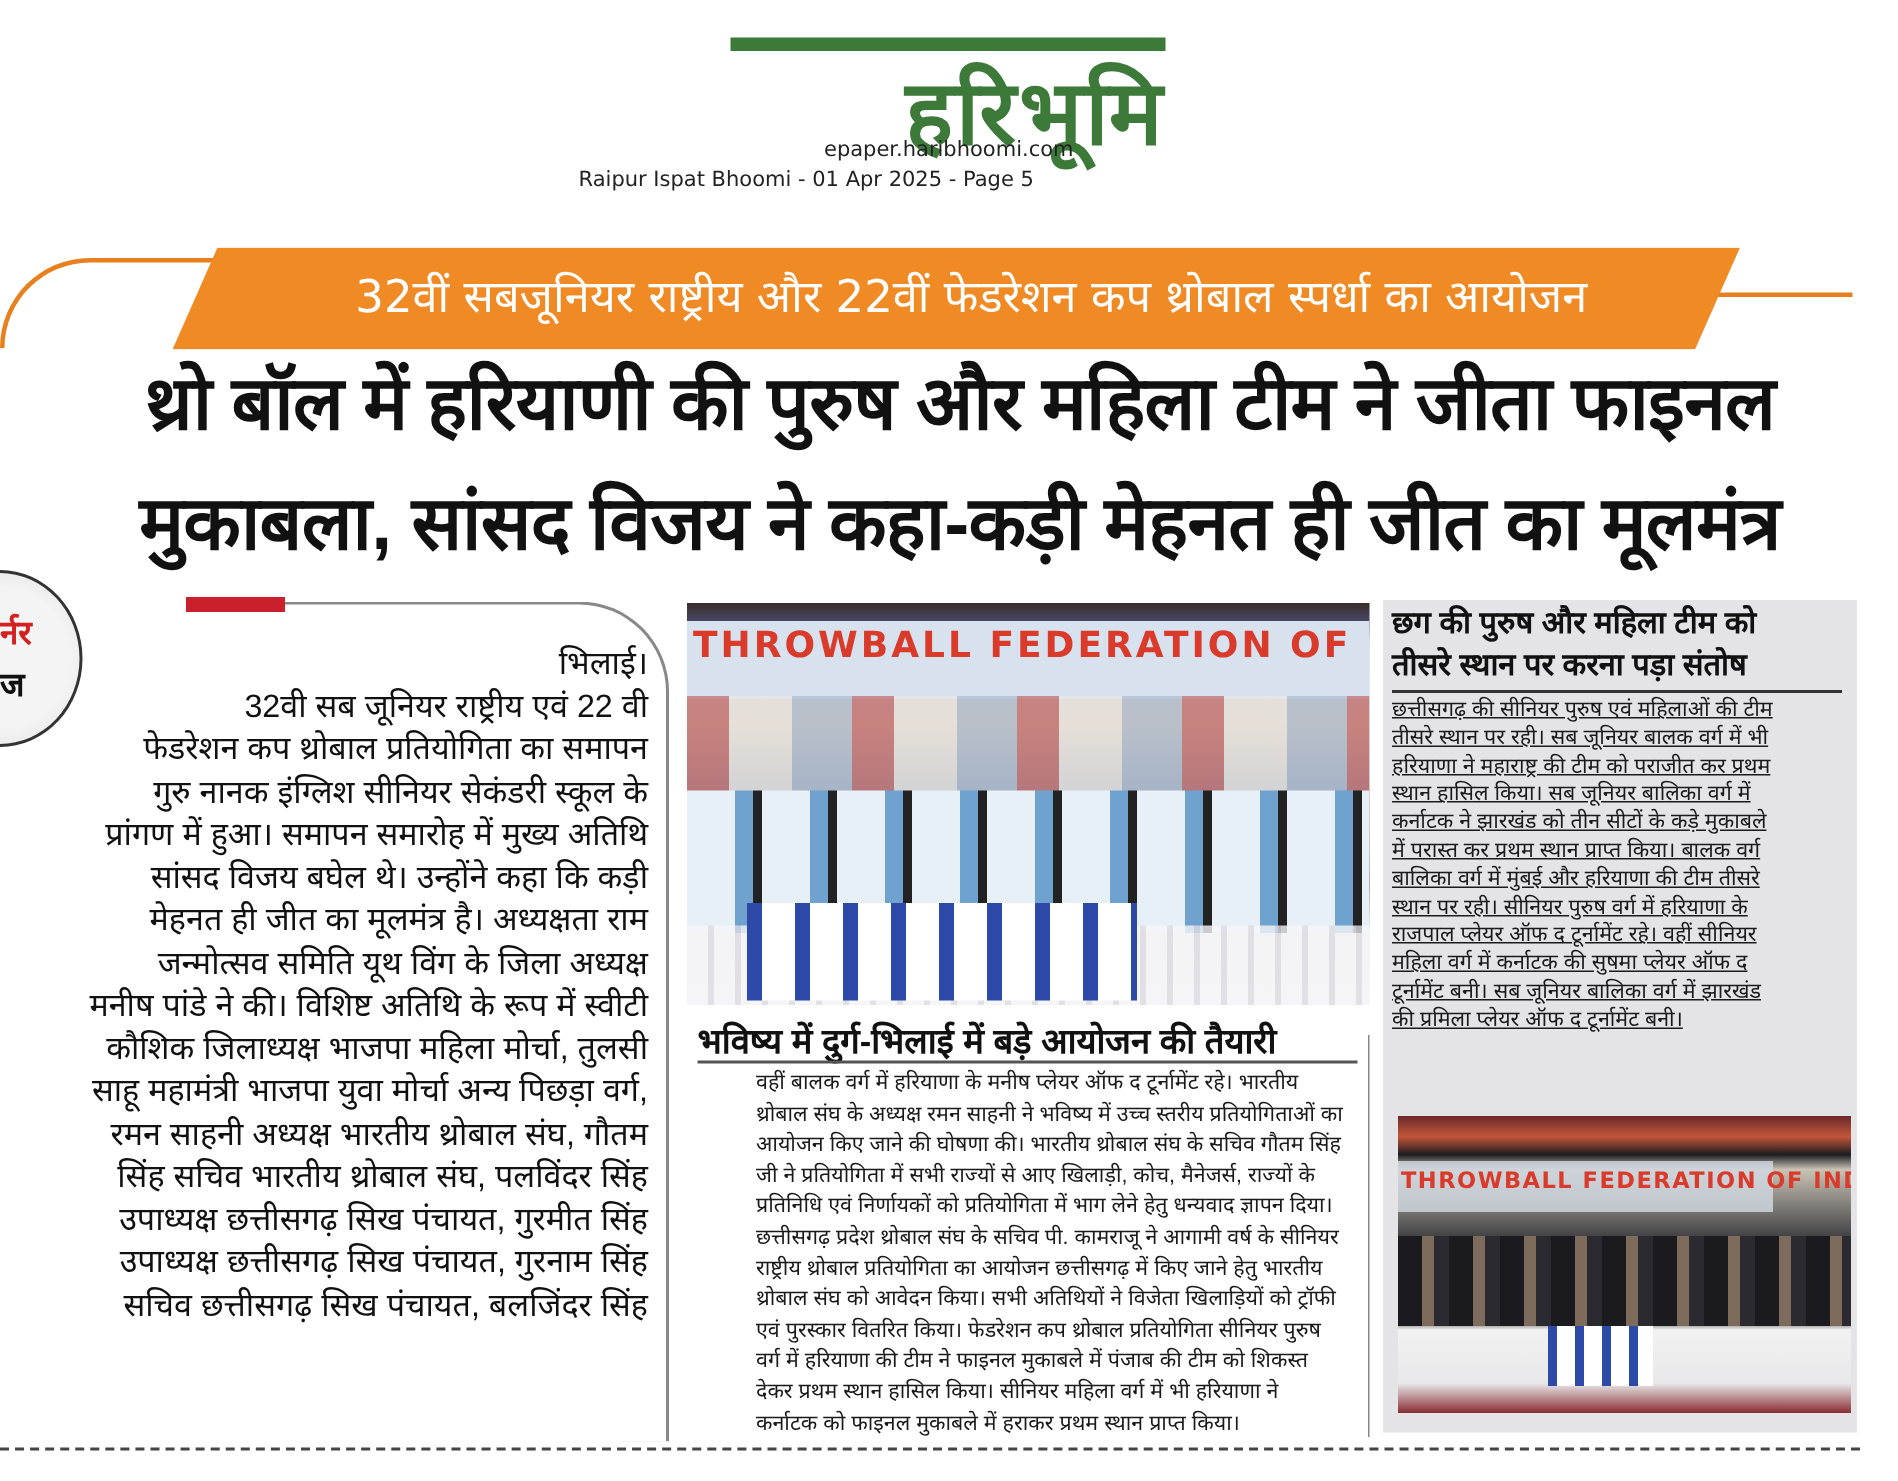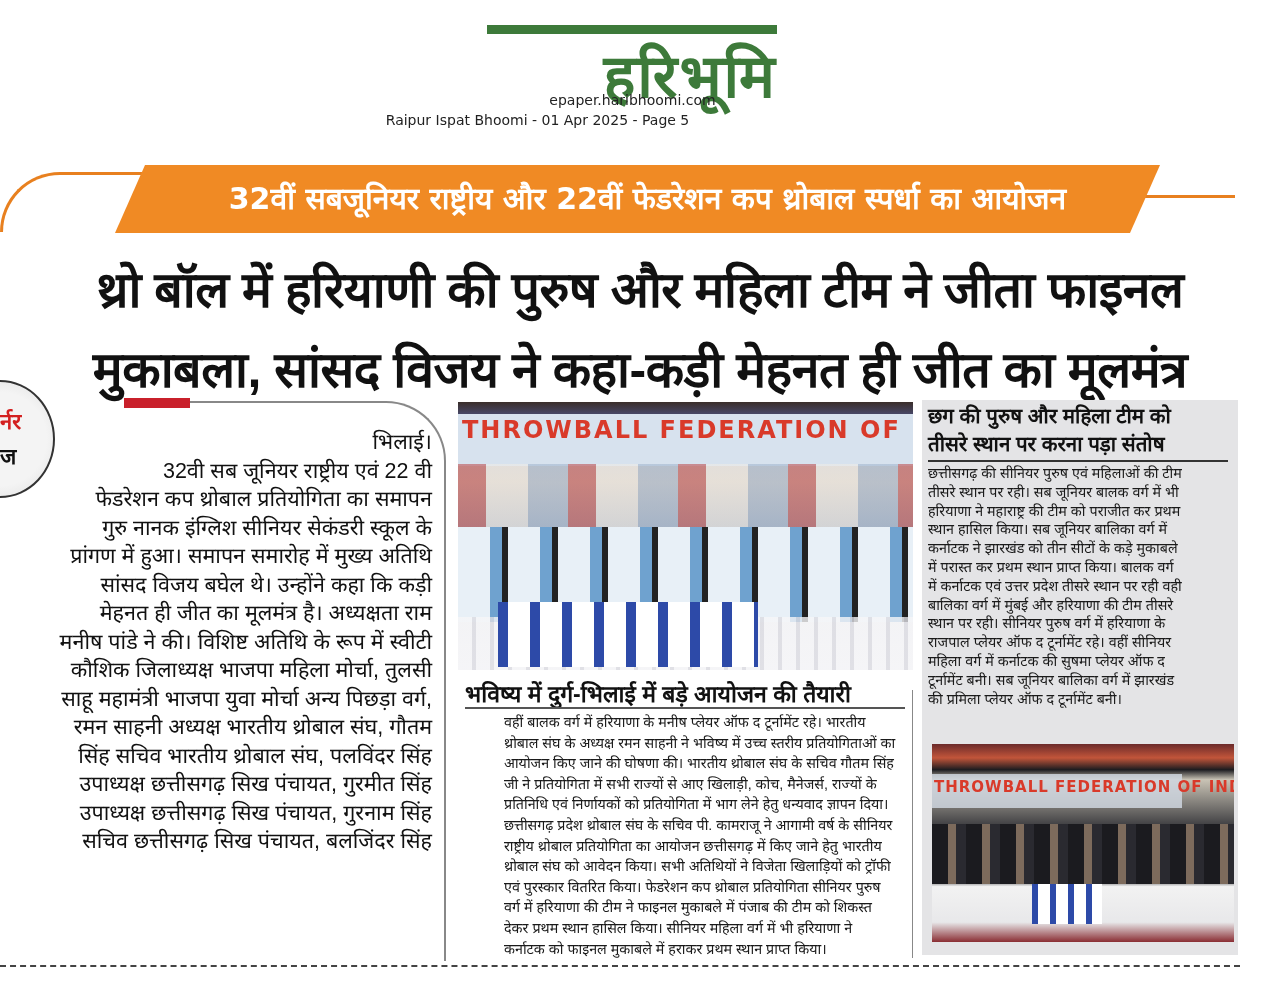--- a/index.html
+++ b/index.html
@@ -13,23 +13,23 @@
   .logo-bar { position: absolute; left: 487px; top: 25px; width: 290px; height: 9px; background: #3d7a3a; }
   .site-url { position: absolute; left: 0; width: 1265px; top: 92px; font-size: 14px; color: #222; text-align: center; }
   .edition { position: absolute; left: 0; width: 1075px; top: 112px; font-size: 14px; color: #222; text-align: center; }
 
   
   .kicker-line-left { position: absolute; left: 0; top: 172px; width: 150px; height: 60px;
           border-top: 3px solid #e8801f; border-left: 3px solid #e8801f; border-top-left-radius: 80px; }
   .kicker-line-right { position: absolute; left: 1145px; top: 195px; width: 90px; height: 3px; background: #e8801f; }
   .kicker { position: absolute; left: 115px; top: 165px; width: 1045px; height: 68px; background: #f08a24;
             clip-path: polygon(30px 0, 100% 0, calc(100% - 30px) 100%, 0 100%);
-            color: #ffffff; font-size: 30px; font-weight: bold; line-height: 68px; text-align: center; padding-left: 20px; }
+            color: #ffffff; font-size: 30px; font-weight: normal; line-height: 68px; text-align: center; padding-left: 20px; }
 
-  .headline { position: absolute; left: 40px; top: 250px; width: 1200px; font-family: "Liberation Sans", sans-serif;
+  .headline { position: absolute; left: 40px; top: 229px; width: 1200px; font-family: "Liberation Sans", sans-serif;
               font-size: 50px; line-height: 80px; color: #111; text-align: center; letter-spacing: -0.5px; }
   .headline div { white-space: nowrap; }
 
   
   .badge { position: absolute; left: -55px; top: 380px; width: 110px; height: 118px; border-radius: 50%;
            border: 2px solid #333; background: radial-gradient(circle, #f4f4f4 60%, #dcdcdc 100%); }
   .badge-top { position: absolute; left: 0; top: 405px; font-size: 22px; font-weight: bold; color: #d32020; }
   .badge-bottom { position: absolute; left: 0; top: 440px; font-size: 22px; font-weight: bold; color: #111; }
 
   
@@ -64,21 +64,21 @@
   .mid-col .line { white-space: nowrap; }
   .col-divider-mid { position: absolute; left: 912px; top: 690px; width: 1px; height: 268px; background: #888; }
 
   
   .sidebar { position: absolute; left: 922px; top: 400px; width: 316px; height: 555px; background: #e4e4e6; }
   .sb-head { position: absolute; left: 928px; top: 402px; width: 300px; font-family: "Liberation Sans", sans-serif;
              font-weight: bold; font-size: 20.5px; line-height: 28px; color: #111; white-space: nowrap; }
   .sb-rule { position: absolute; left: 928px; top: 460px; width: 300px; height: 1.5px; background: #333; }
   .sb-body { position: absolute; left: 928px; top: 464px; width: 305px; font-family: "Liberation Sans", sans-serif;
              font-size: 14.3px; line-height: 18.8px; color: #1a1a1a; }
-  .sb-body .line { white-space: nowrap; }
+  .sb-body .line { white-space: nowrap; text-decoration: underline; }
   .photo2 { position: absolute; left: 932px; top: 744px; width: 302px; height: 198px; overflow: hidden;
             background: linear-gradient(180deg, #6b2a2a 0%, #c2553a 7%, #1c1c20 13%, #c9c3b5 18%, #3a3a3e 42%, #2a2a2c 68%, #f2f2f2 72%, #e8e8ea 90%, #8a2d33 100%); }
   .banner2 { position: absolute; left: 0; top: 30px; width: 250px; height: 34px; background: #cfd6df; opacity: 0.85; }
   .banner2-text { position: absolute; left: 2px; top: 34px; font-weight: bold; font-size: 15px; color: #d93a2a; letter-spacing: 1px; white-space: nowrap; }
   .team2 { position: absolute; left: 0; top: 80px; width: 100%; height: 60px;
            background: repeating-linear-gradient(90deg, #1b1b1f 0 16px, #7d6b5c 16px 24px, #2a2a30 24px 34px); }
   .trophy2 { position: absolute; left: 100px; top: 140px; width: 70px; height: 40px;
              background: repeating-linear-gradient(90deg, #2d4aa8 0 6px, #ffffff 6px 18px); }
 
   .dash-rule { position: absolute; left: 0; top: 965px; width: 1240px; height: 0; border-top: 2px dashed #444; }
@@ -109,20 +109,21 @@
 <div class="red-bar"></div>
 <div class="col-frame"></div>
 <article class="left-col">
   <div class="line dateline">भिलाई।</div>
   <div class="line">32वी सब जूनियर राष्ट्रीय एवं 22 वी</div>
   <div class="line">फेडरेशन कप थ्रोबाल प्रतियोगिता का समापन</div>
   <div class="line">गुरु नानक इंग्लिश सीनियर सेकंडरी स्कूल के</div>
   <div class="line">प्रांगण में हुआ। समापन समारोह में मुख्य अतिथि</div>
   <div class="line">सांसद विजय बघेल थे। उन्होंने कहा कि कड़ी</div>
   <div class="line">मेहनत ही जीत का मूलमंत्र है। अध्यक्षता राम</div>
+  <div class="line">जन्मोत्सव समिति यूथ विंग के जिला अध्यक्ष</div>
   <div class="line">मनीष पांडे ने की। विशिष्ट अतिथि के रूप में स्वीटी</div>
   <div class="line">कौशिक जिलाध्यक्ष भाजपा महिला मोर्चा, तुलसी</div>
   <div class="line">साहू महामंत्री भाजपा युवा मोर्चा अन्य पिछड़ा वर्ग,</div>
   <div class="line">रमन साहनी अध्यक्ष भारतीय थ्रोबाल संघ, गौतम</div>
   <div class="line">सिंह सचिव भारतीय थ्रोबाल संघ, पलविंदर सिंह</div>
   <div class="line">उपाध्यक्ष छत्तीसगढ़ सिख पंचायत, गुरमीत सिंह</div>
   <div class="line">उपाध्यक्ष छत्तीसगढ़ सिख पंचायत, गुरनाम सिंह</div>
   <div class="line">सचिव छत्तीसगढ़ सिख पंचायत, बलजिंदर सिंह</div>
 </article>
 
@@ -159,21 +160,20 @@
   <div>तीसरे स्थान पर करना पड़ा संतोष</div>
 </h3>
 <div class="sb-rule"></div>
 <div class="sb-body">
   <div class="line">छत्तीसगढ़ की सीनियर पुरुष एवं महिलाओं की टीम</div>
   <div class="line">तीसरे स्थान पर रही। सब जूनियर बालक वर्ग में भी</div>
   <div class="line">हरियाणा ने महाराष्ट्र की टीम को पराजीत कर प्रथम</div>
   <div class="line">स्थान हासिल किया। सब जूनियर बालिका वर्ग में</div>
   <div class="line">कर्नाटक ने झारखंड को तीन सीटों के कड़े मुकाबले</div>
   <div class="line">में परास्त कर प्रथम स्थान प्राप्त किया। बालक वर्ग</div>
-  <div class="line">में कर्नाटक एवं उत्तर प्रदेश तीसरे स्थान पर रही वही</div>
   <div class="line">बालिका वर्ग में मुंबई और हरियाणा की टीम तीसरे</div>
   <div class="line">स्थान पर रही। सीनियर पुरुष वर्ग में हरियाणा के</div>
   <div class="line">राजपाल प्लेयर ऑफ द टूर्नामेंट रहे। वहीं सीनियर</div>
   <div class="line">महिला वर्ग में कर्नाटक की सुषमा प्लेयर ऑफ द</div>
   <div class="line">टूर्नामेंट बनी। सब जूनियर बालिका वर्ग में झारखंड</div>
   <div class="line">की प्रमिला प्लेयर ऑफ द टूर्नामेंट बनी।</div>
 </div>
 
 <figure class="photo2" title="Men's team kneeling with trophies on stage">
   <div class="banner2"></div>

